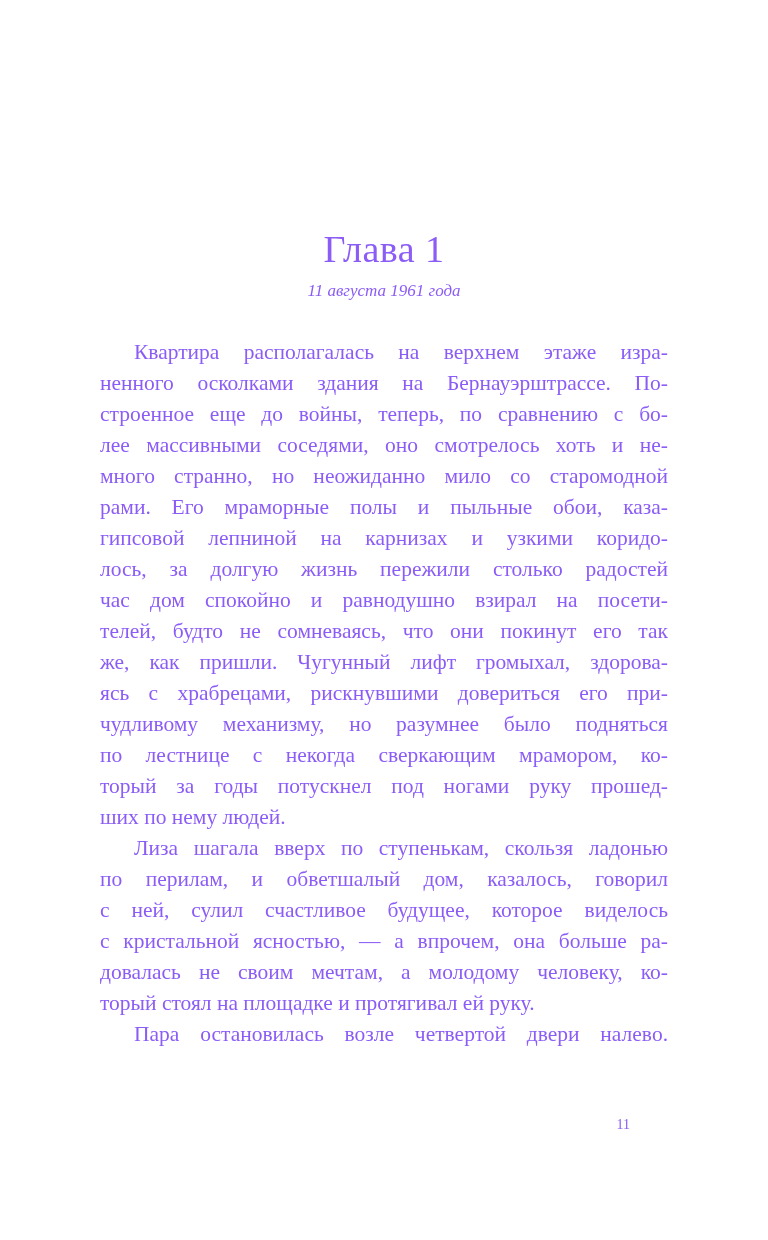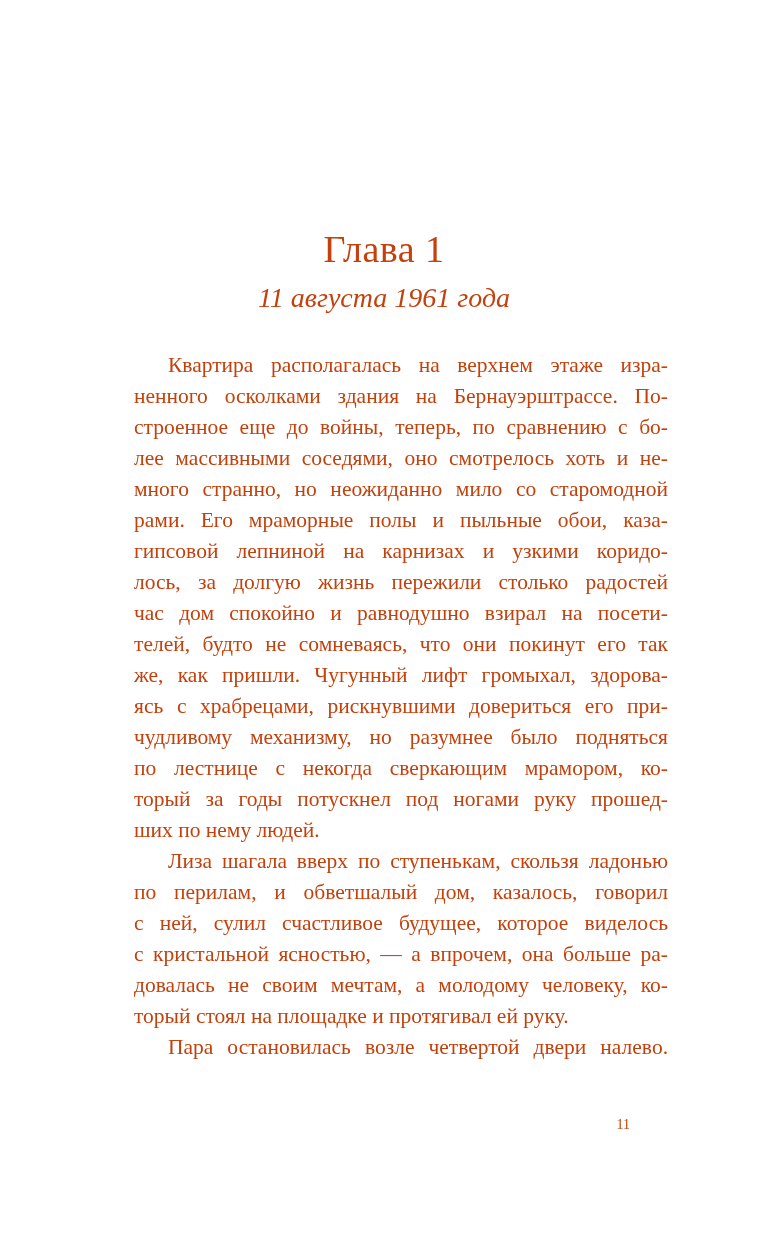--- a/index.html
+++ b/index.html
@@ -28,56 +28,55 @@
     text-align: center;
     font-size: 38px;
     font-weight: normal;
     line-height: 1.15;
     letter-spacing: 0.5px;
   }
   .chapter-subtitle {
     margin-top: 9px;
     text-align: center;
     font-style: italic;
-    font-size: 28px;
+    font-size: 17px;
     line-height: 1.2;
   }
   .body-text {
     margin-top: 36px;
     font-size: 21.5px;
   }
   .paragraph {
     margin: 0;
   }
   .line {
     line-height: 31px;
     text-align: justify;
     text-align-last: justify;
     text-justify: inter-word;
     white-space: normal;
-    margin-left: 34px;
   }
   .line.first-line {
     text-indent: 34px;
   }
   .line.last-line {
     text-align-last: left;
   }
   .page-number {
     position: absolute;
     top: 1118px;
     right: 138px;
     font-size: 14px;
     line-height: 1;
   }
 </style>
 </head>
 <body>
 
-<div class="book-page" style="background: rgb(255, 255, 255); color: #c2410c;">
+<div class="book-page" style="background: rgb(255, 255, 255); color: #8b5cf6;">
   <div class="content">
     <h1 class="chapter-title">Глава 1</h1>
     <div class="chapter-subtitle">11 августа 1961 года</div>
     <div class="body-text">
         <div class="paragraph">
           <div class="line first-line">Квартира располагалась на верхнем этаже изра-</div>
           <div class="line">ненного осколками здания на Бернауэрштрассе. По-</div>
           <div class="line">строенное еще до войны, теперь, по сравнению с бо-</div>
           <div class="line">лее массивными соседями, оно смотрелось хоть и не-</div>
           <div class="line">много странно, но неожиданно мило со старомодной</div>

